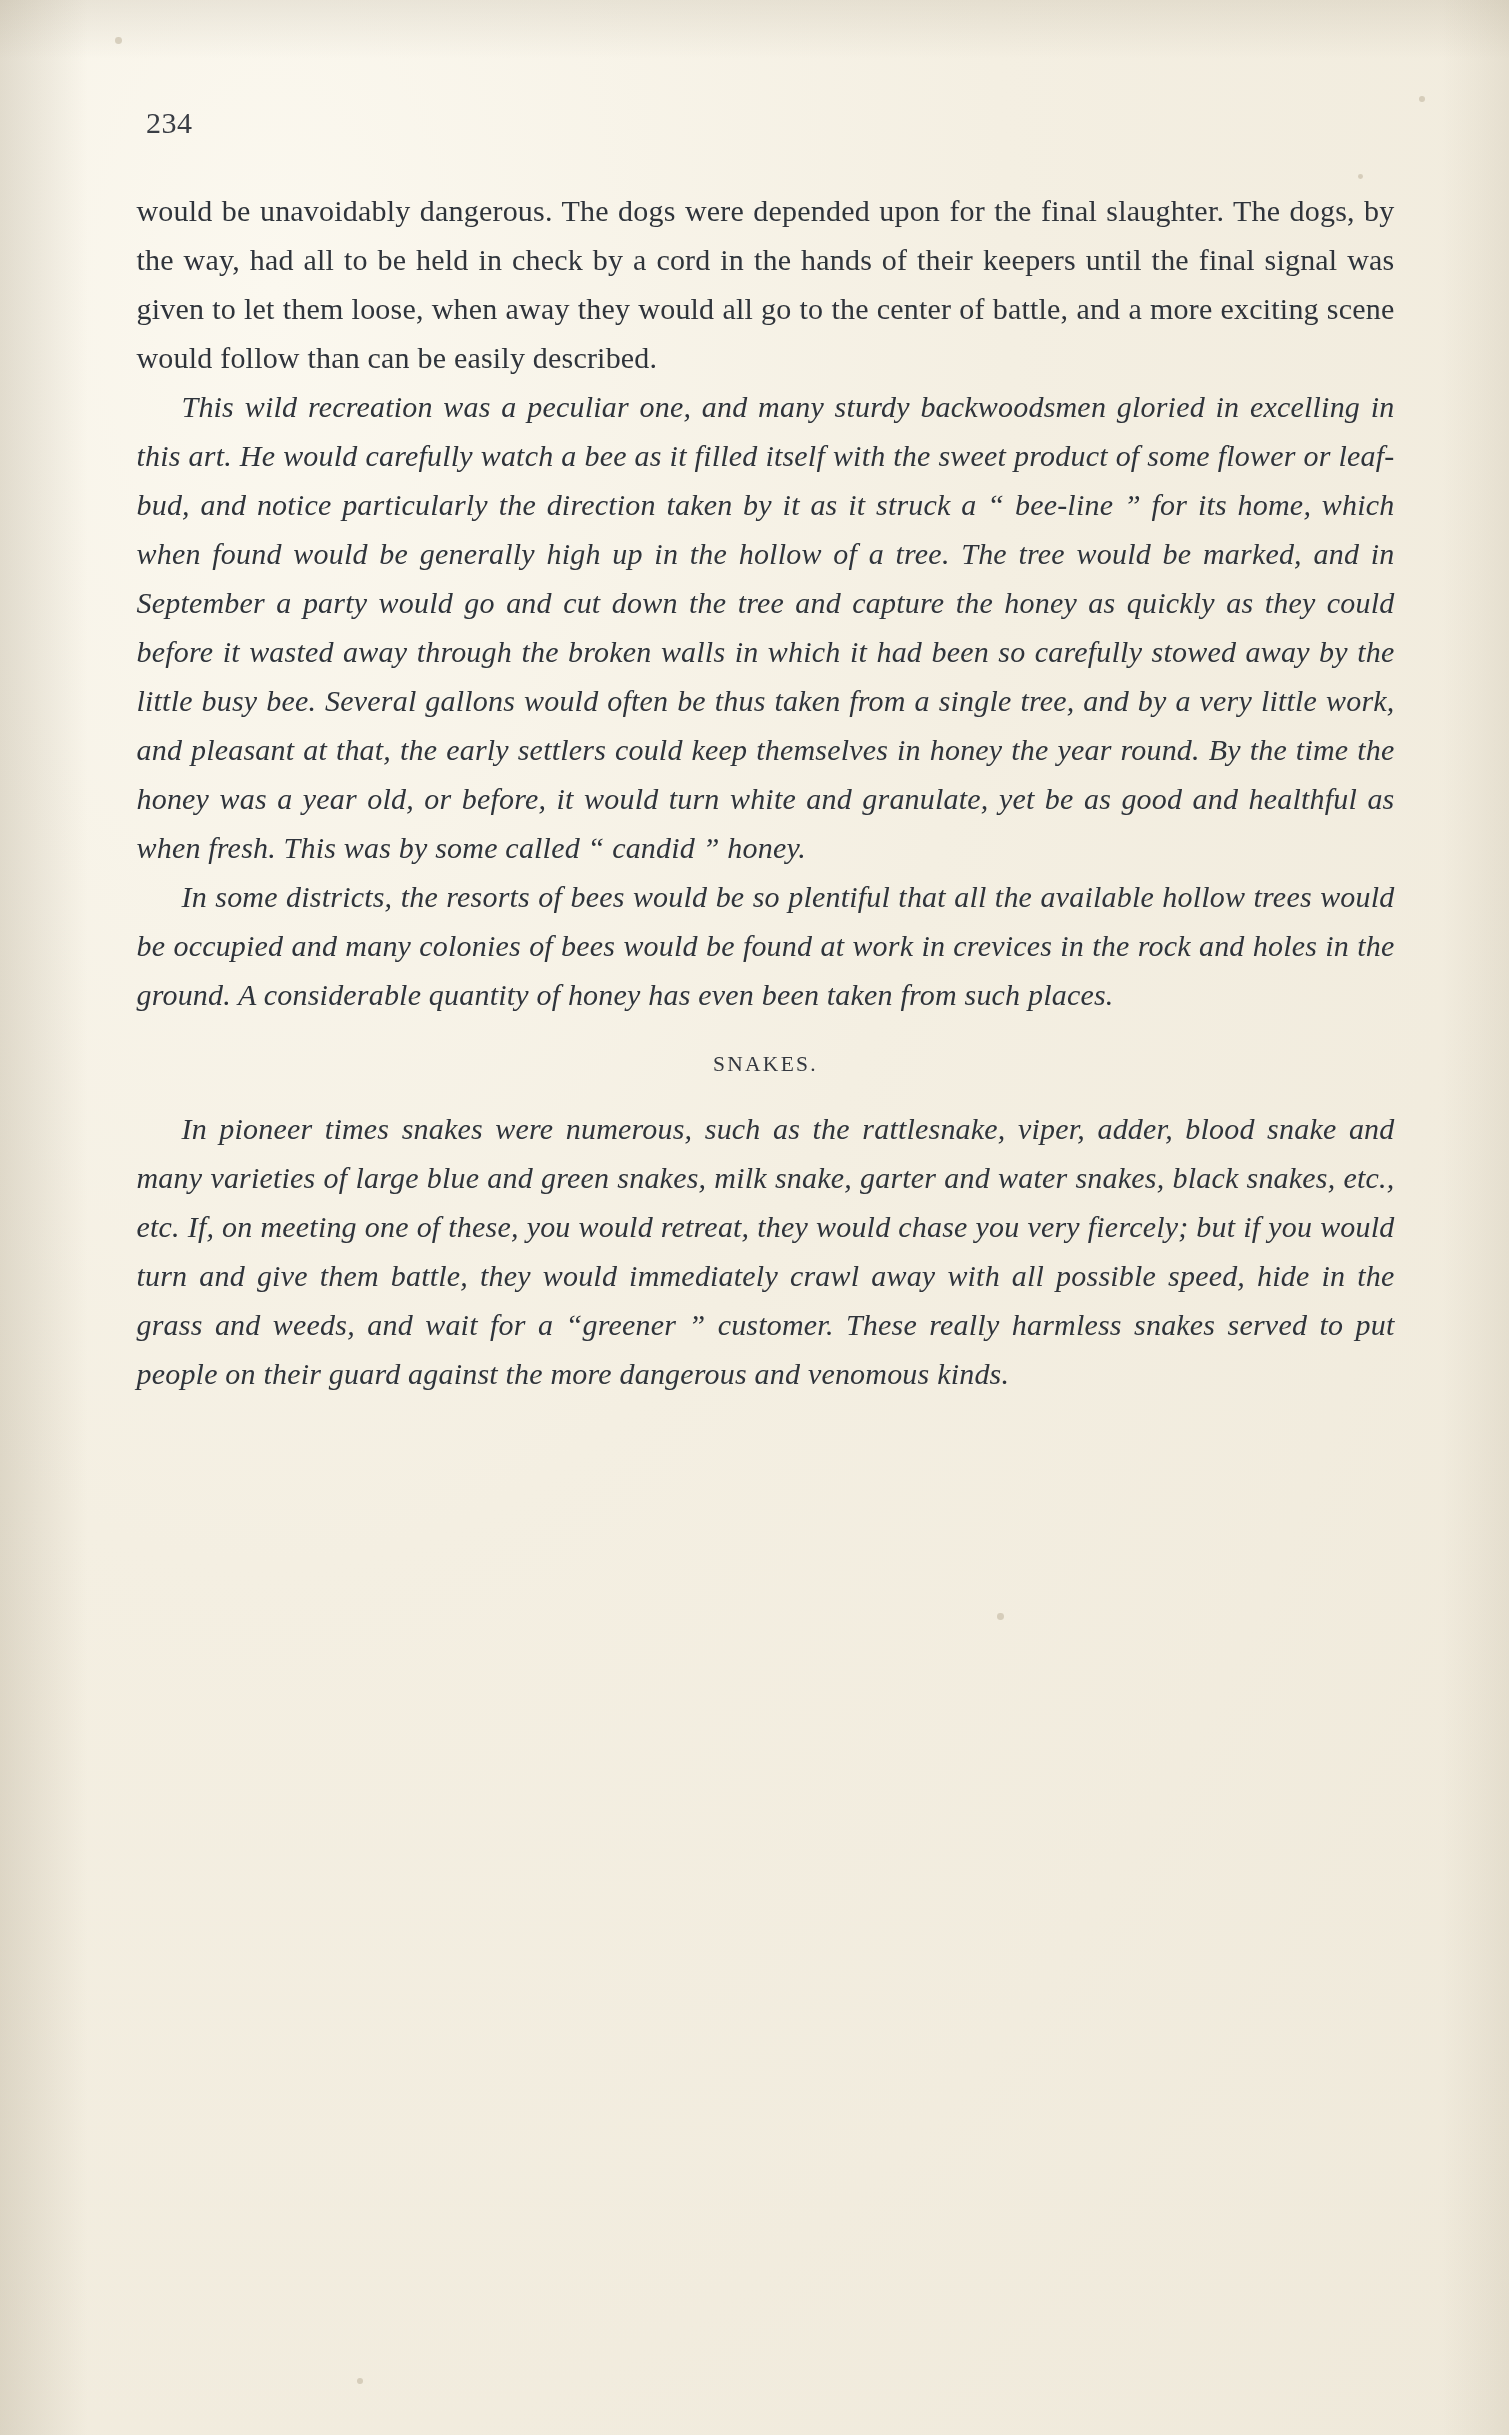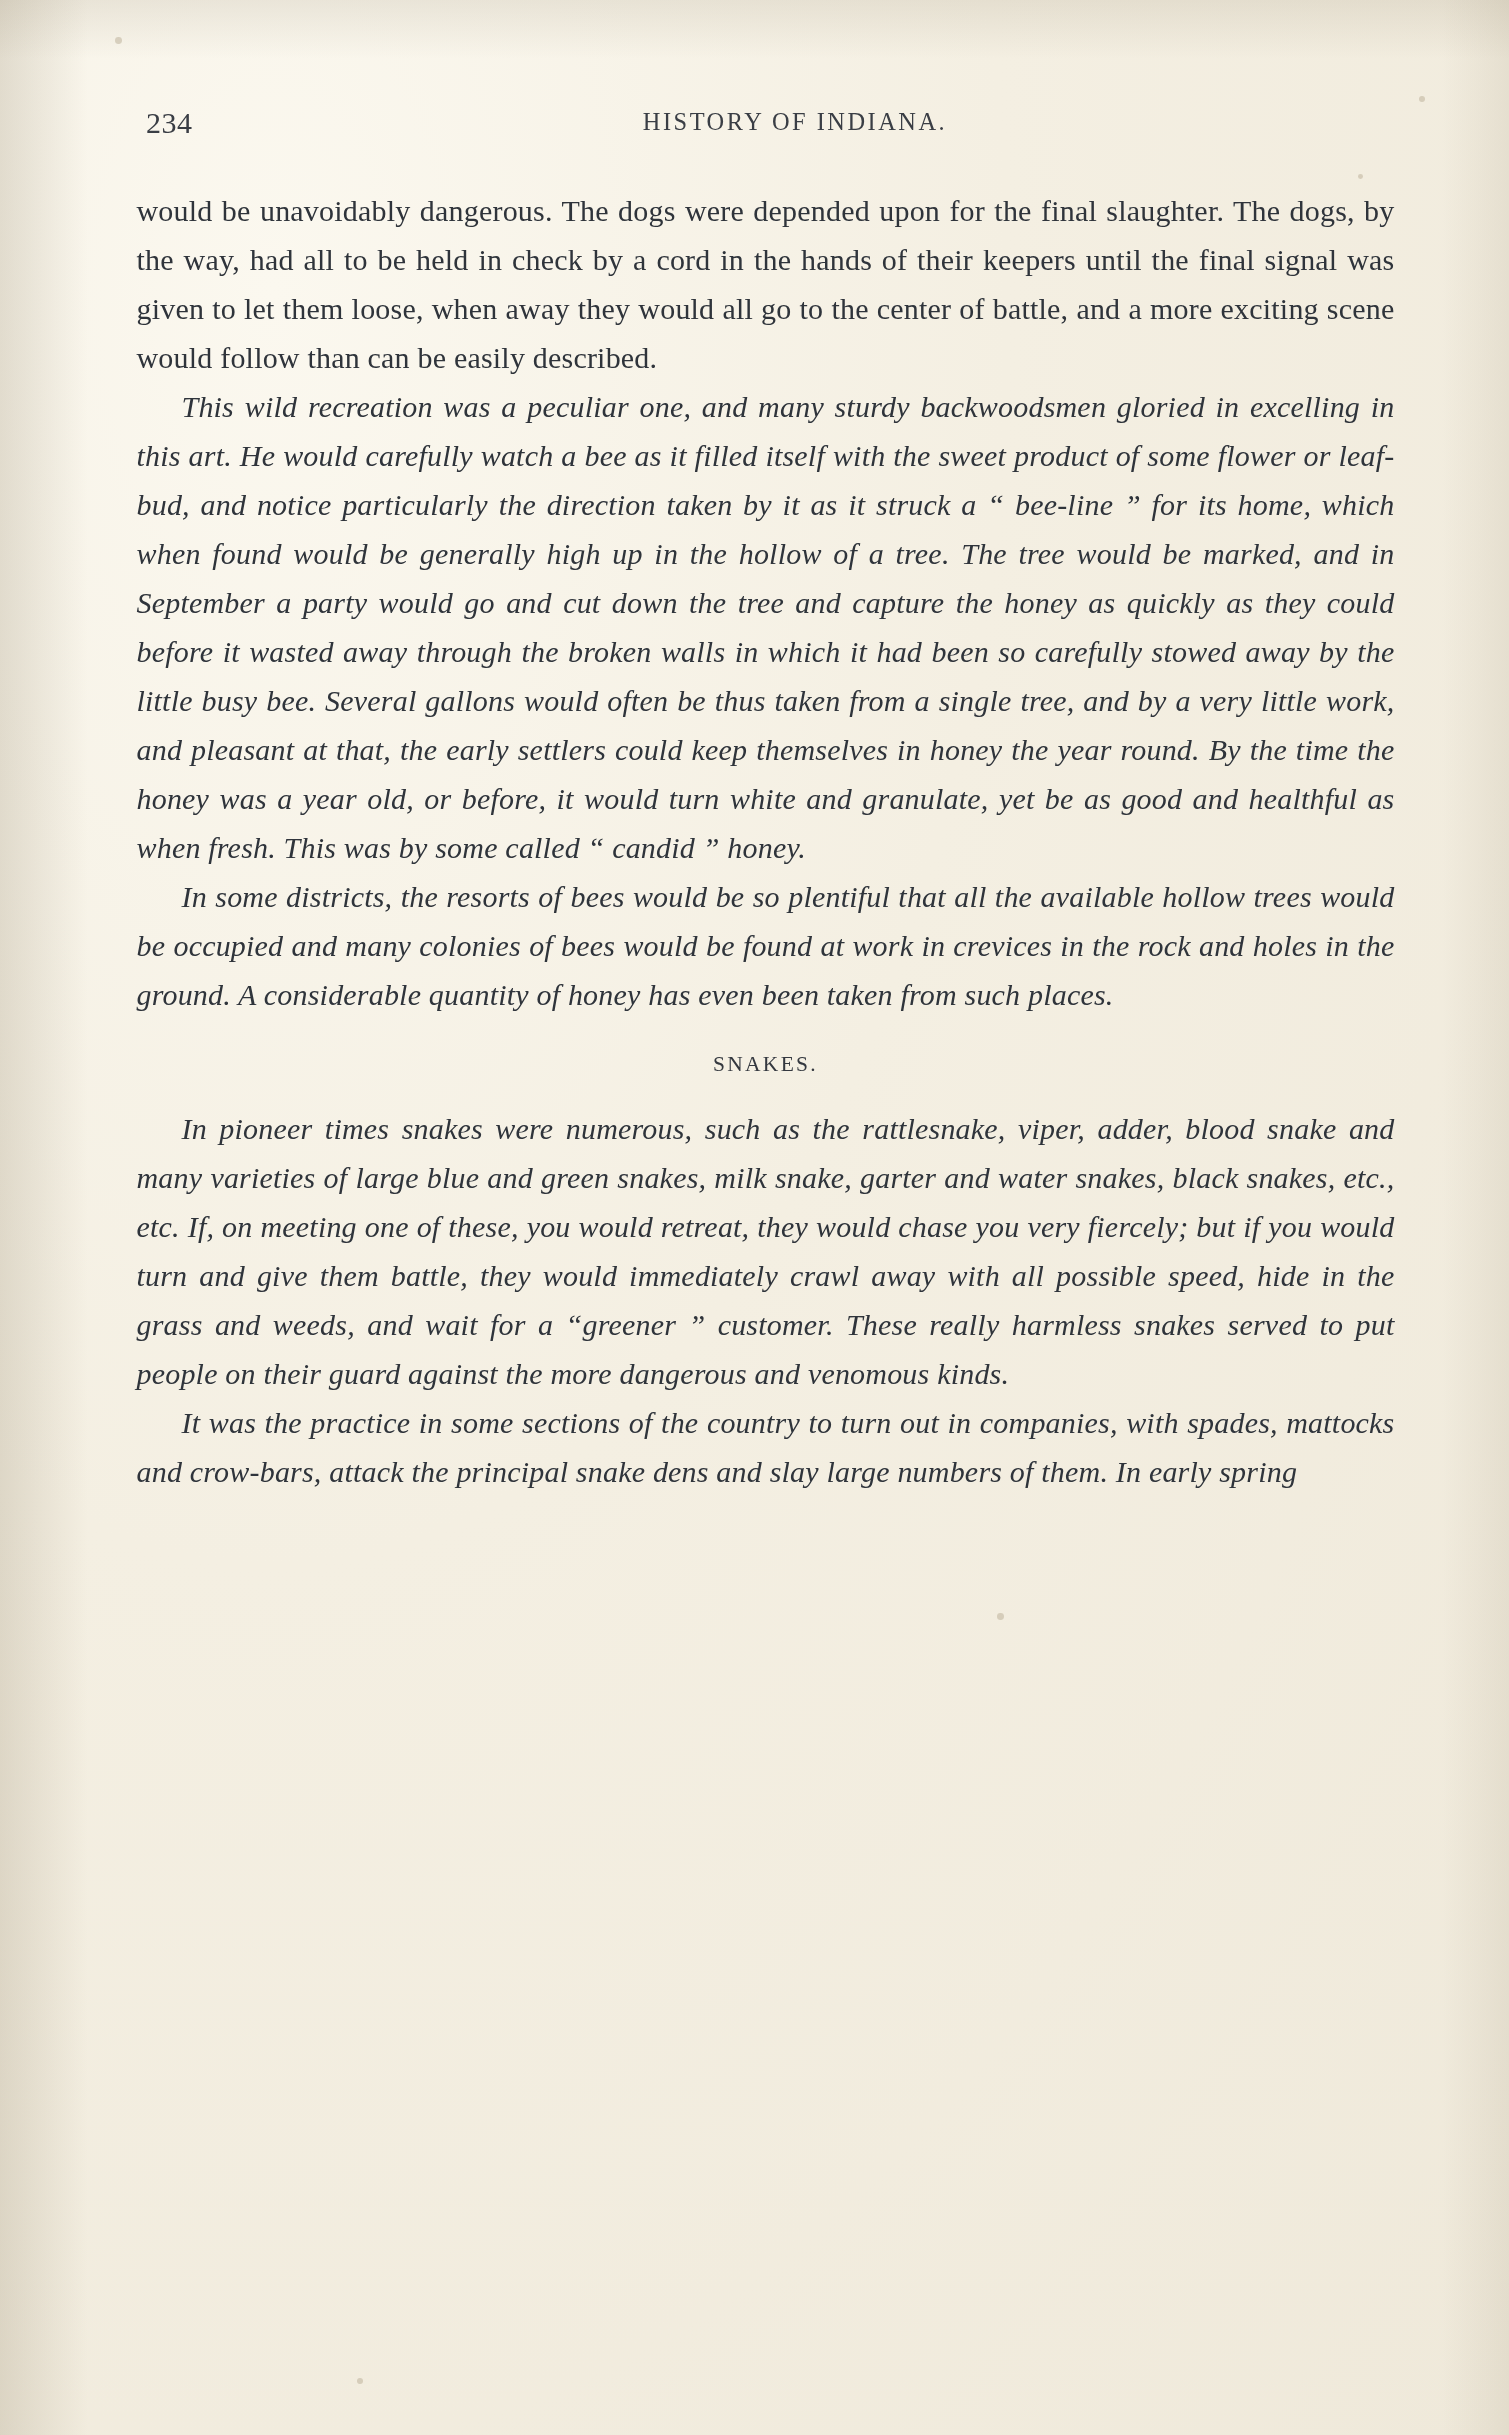--- a/index.html
+++ b/index.html
@@ -117,34 +117,32 @@
   <div class="speck" style="left:115px; top:37px; width:6.8px; height:6.8px;"></div>
   <div class="speck" style="left:1419px; top:96px; width:5.9px; height:5.9px;"></div>
   <div class="speck" style="left:1358px; top:174px; width:4.9px; height:4.9px;"></div>
   <div class="speck" style="left:997px; top:1613px; width:6.8px; height:6.8px;"></div>
   <div class="speck" style="left:357px; top:2378px; width:5.9px; height:5.9px;"></div>
 
   <div class="page-inner">
 
     <div class="running-head">
       <div class="folio">234</div>
-      <div class="head-title">HISTORY OF INDIANA.</div>
     </div>
 
     <div class="col">
 
       <p class="body">would be unavoidably dangerous. The dogs were depended upon for the final slaughter. The dogs, by the way, had all to be held in check by a cord in the hands of their keepers until the final signal was given to let them loose, when away they would all go to the center of battle, and a more exciting scene would follow than can be easily described.</p>
 
 
       <p class="body indent">This wild recreation was a peculiar one, and many sturdy backwoodsmen gloried in excelling in this art. He would carefully watch a bee as it filled itself with the sweet product of some flower or leaf-bud, and notice particularly the direction taken by it as it struck a “ bee-line ” for its home, which when found would be generally high up in the hollow of a tree. The tree would be marked, and in September a party would go and cut down the tree and capture the honey as quickly as they could before it wasted away through the broken walls in which it had been so carefully stowed away by the little busy bee. Several gallons would often be thus taken from a single tree, and by a very little work, and pleasant at that, the early settlers could keep themselves in honey the year round. By the time the honey was a year old, or before, it would turn white and granulate, yet be as good and healthful as when fresh. This was by some called “ candid ” honey.</p>
 
       <p class="body indent">In some districts, the resorts of bees would be so plentiful that all the available hollow trees would be occupied and many colonies of bees would be found at work in crevices in the rock and holes in the ground. A considerable quantity of honey has even been taken from such places.</p>
 
       <div class="section-head">SNAKES.</div>
 
       <p class="body indent">In pioneer times snakes were numerous, such as the rattlesnake, viper, adder, blood snake and many varieties of large blue and green snakes, milk snake, garter and water snakes, black snakes, etc., etc. If, on meeting one of these, you would retreat, they would chase you very fiercely; but if you would turn and give them battle, they would immediately crawl away with all possible speed, hide in the grass and weeds, and wait for a “greener ” customer. These really harmless snakes served to put people on their guard against the more dangerous and venomous kinds.</p>
 
-      <p class="body indent">It was the practice in some sections of the country to turn out in companies, with spades, mattocks and crow-bars, attack the principal snake dens and slay large numbers of them. In early spring</p>
 
     </div>
   </div>
 </div>
 
 
 </body></html>

